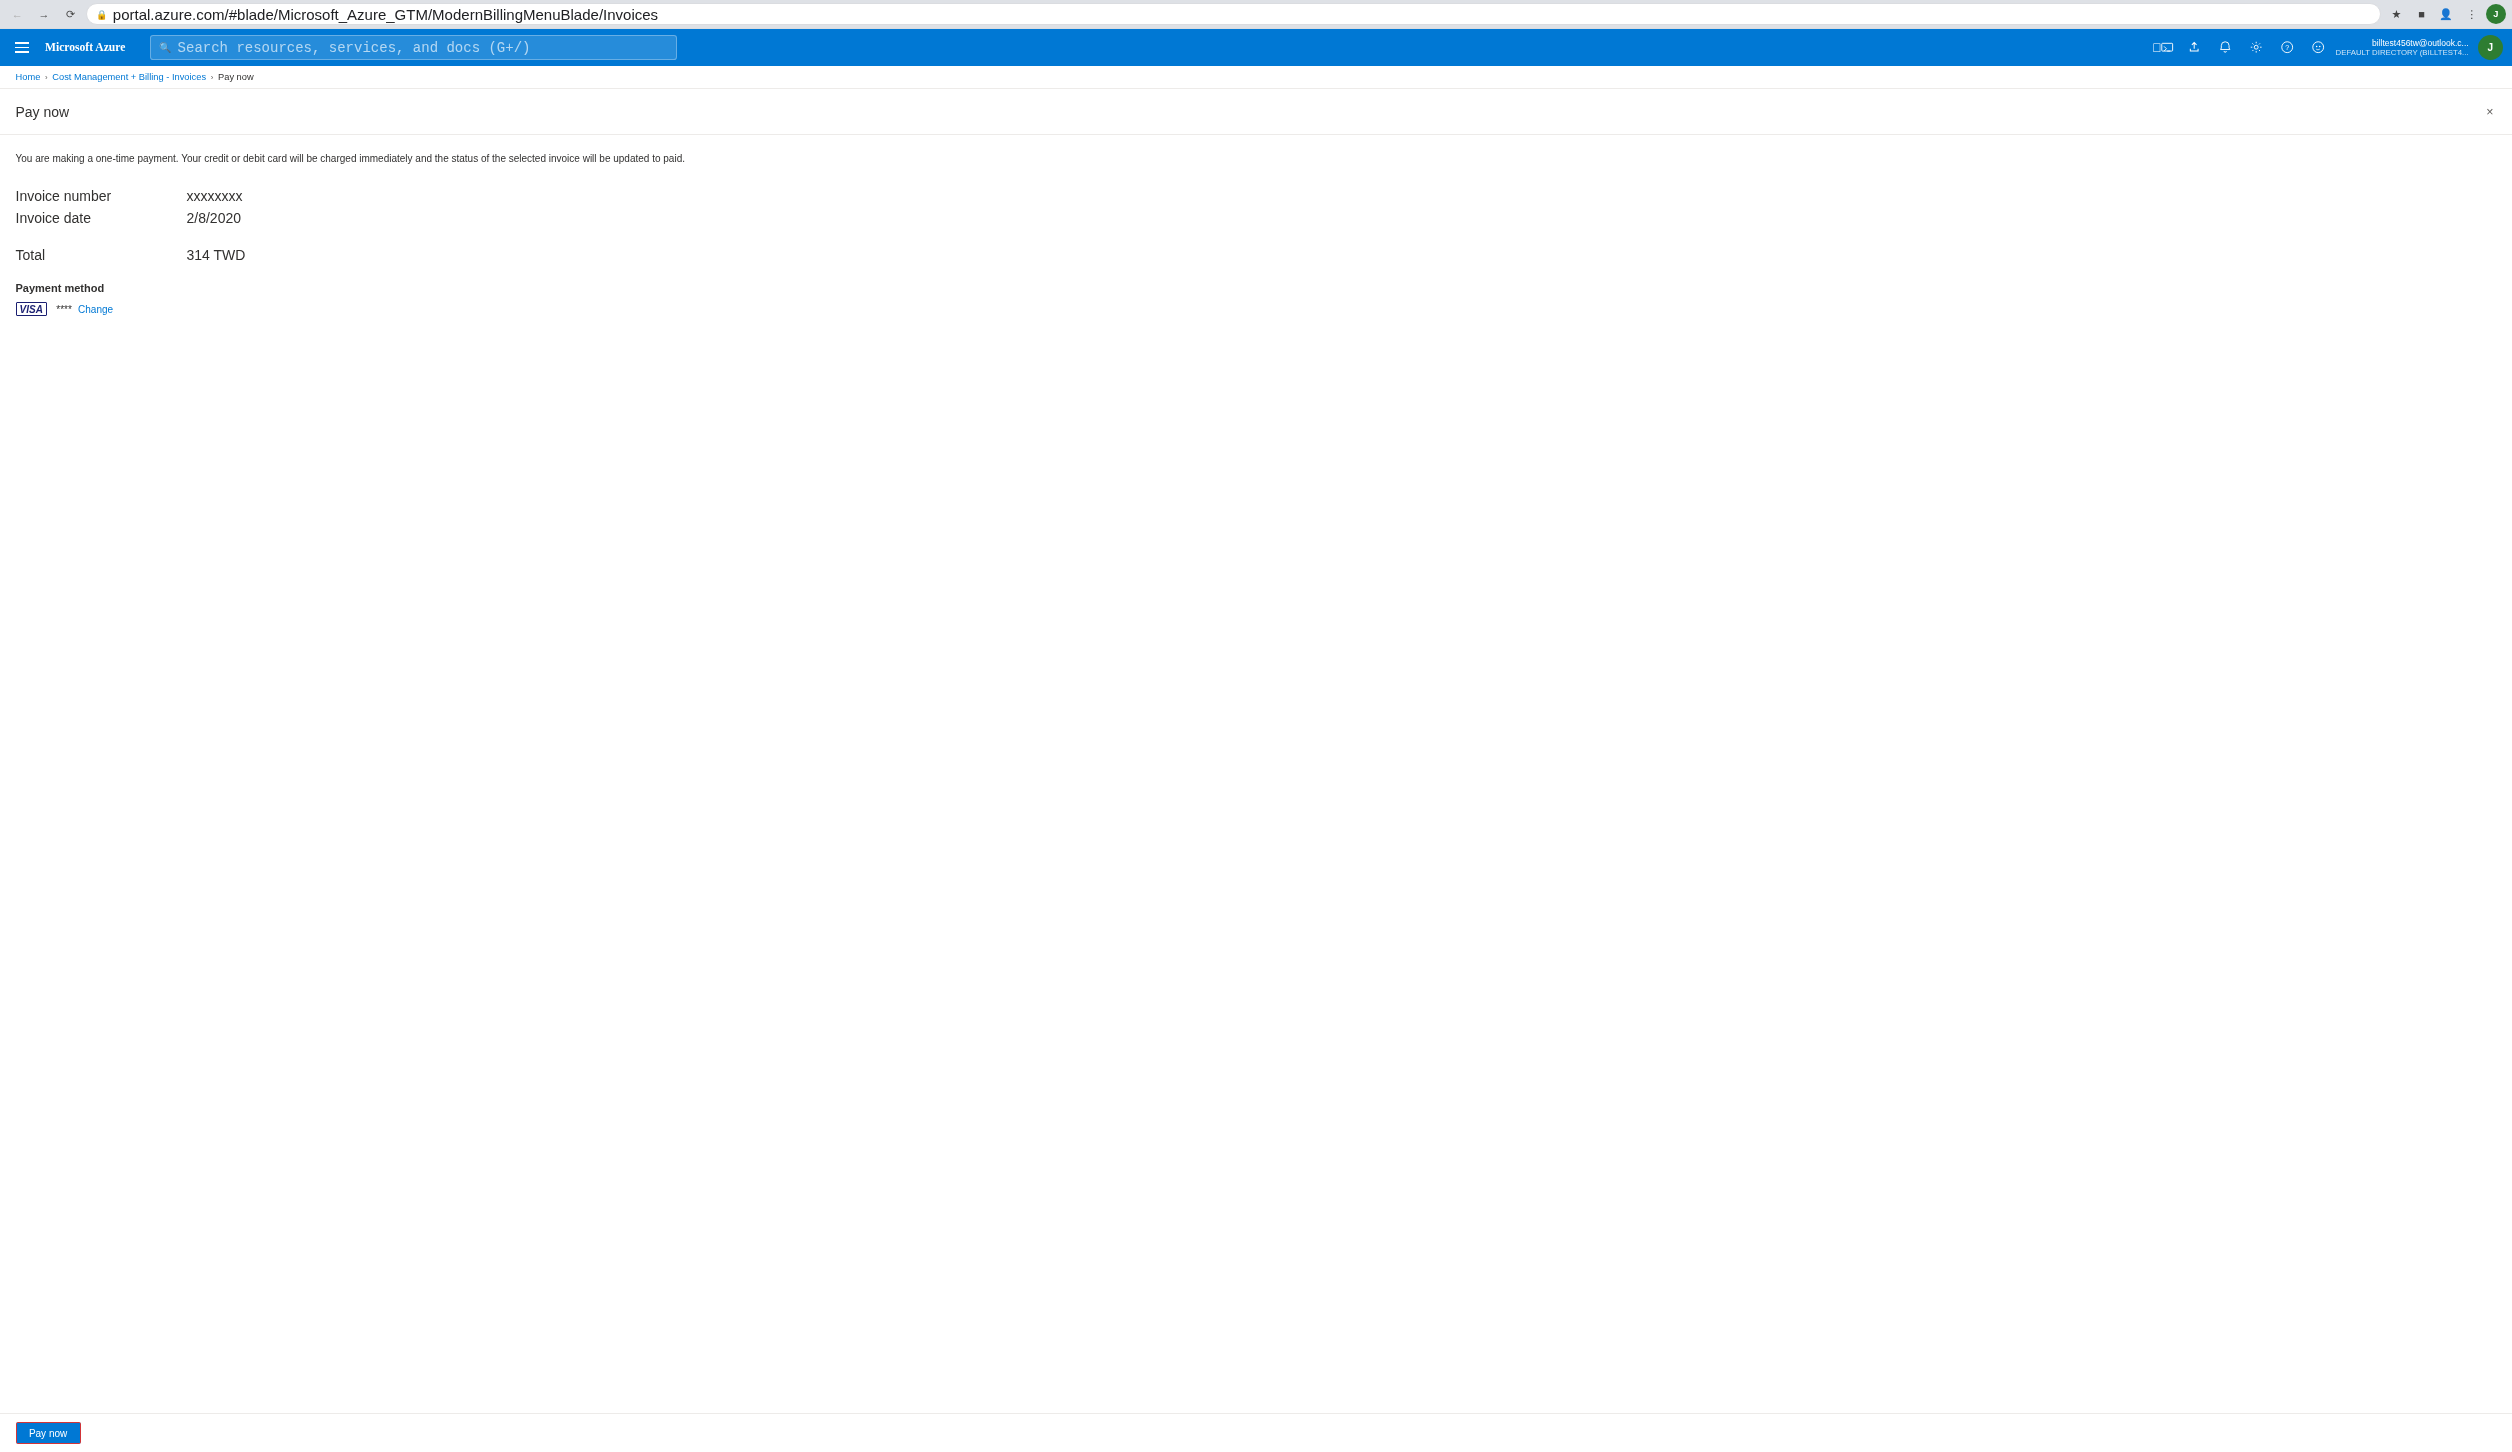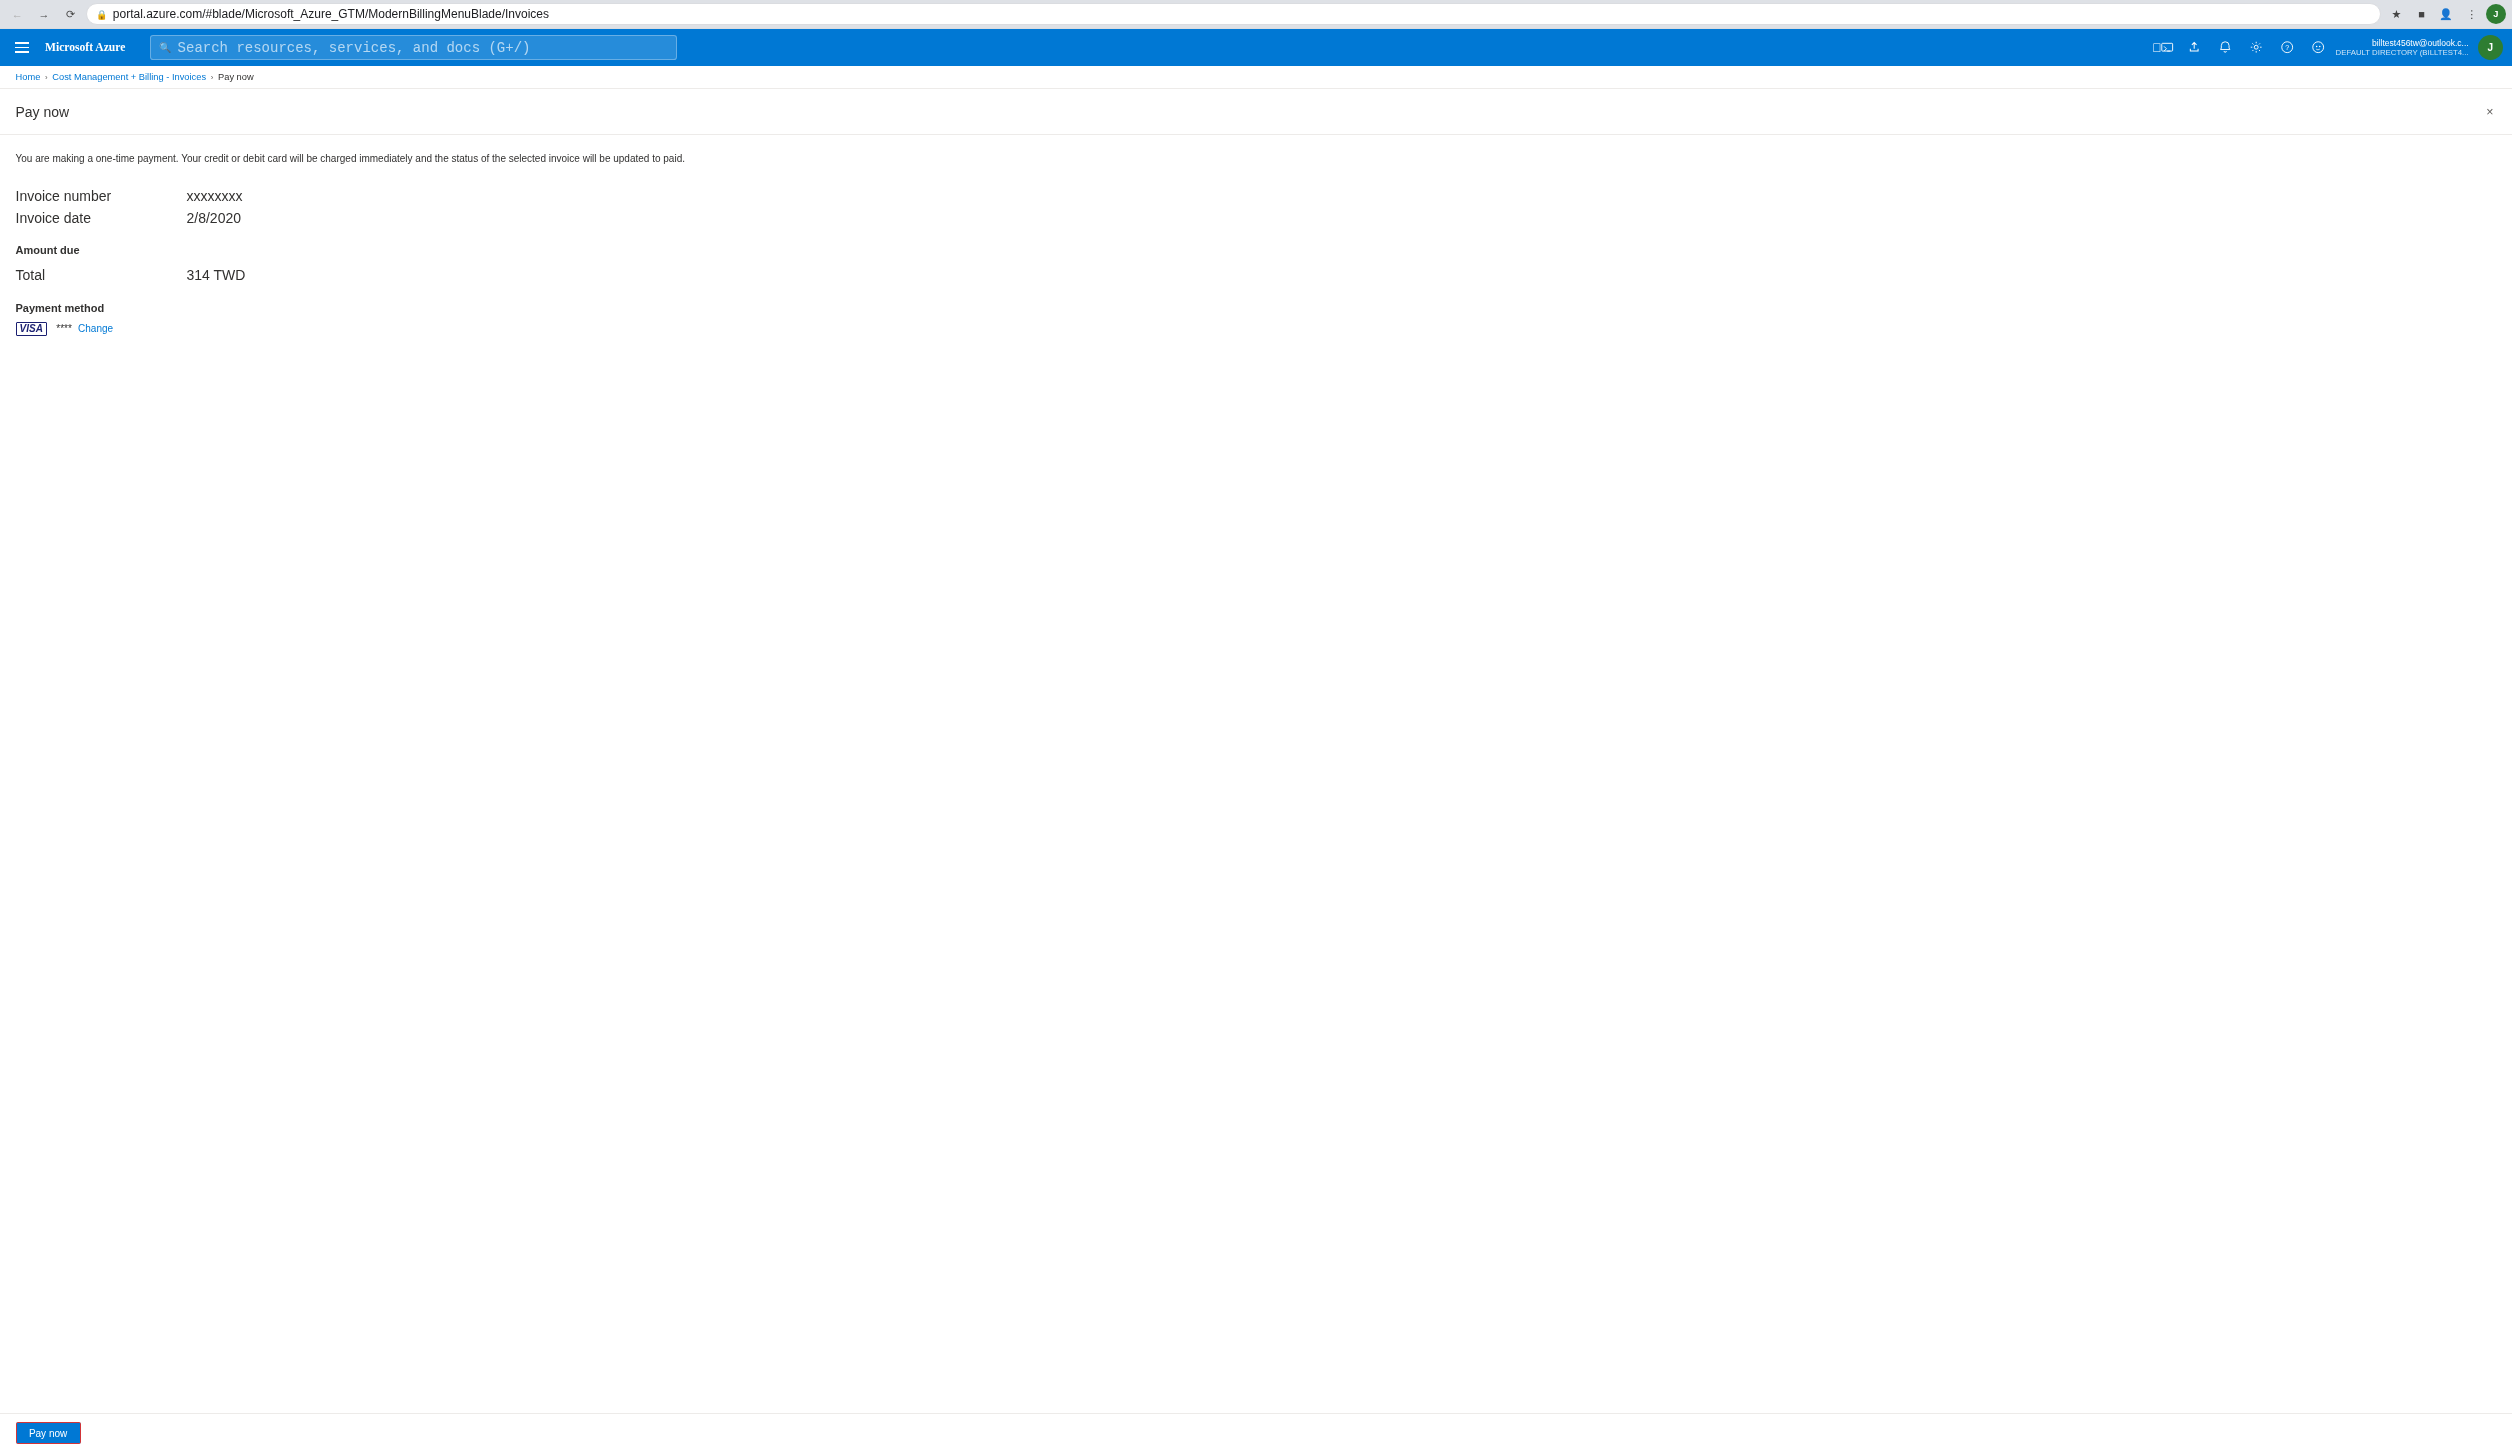--- a/index.html
+++ b/index.html
@@ -36,21 +36,21 @@
       background: white;
       border: 0.8px solid #dadce0;
       border-radius: 15.5px;
       padding: 3.1px 9.3px;
       height: 22px;
       font-size: 9.3px;
       color: #202124;
       gap: 4.7px;
     }
     .browser-addressbar .lock-icon { color: #5f6368; font-size: 9.3px; }
-    .browser-addressbar .url-text { color: #202124; font-size: 12px; }
+    .browser-addressbar .url-text { color: #202124; font-size: 15px; }
     .browser-actions {
       display: flex;
       align-items: center;
       gap: 3.1px;
     }
     .browser-action-btn {
       width: 22px; height: 22px;
       border-radius: 50%;
       border: none;
       background: transparent;
@@ -402,21 +402,20 @@
             <span class="details-value">xxxxxxxx</span>
           </div>
           <div class="details-row">
             <span class="details-label">Invoice date</span>
             <span class="details-value">2/8/2020</span>
           </div>
         </div>
       </div>
 
       <div class="amount-section">
-        <div class="section-heading">Amount due</div>
         <div class="details-table">
           <div class="details-row">
             <span class="details-label">Total</span>
             <span class="details-value">314 TWD</span>
           </div>
         </div>
       </div>
 
       <div class="payment-method-section">
         <div class="section-heading">Payment method</div>

